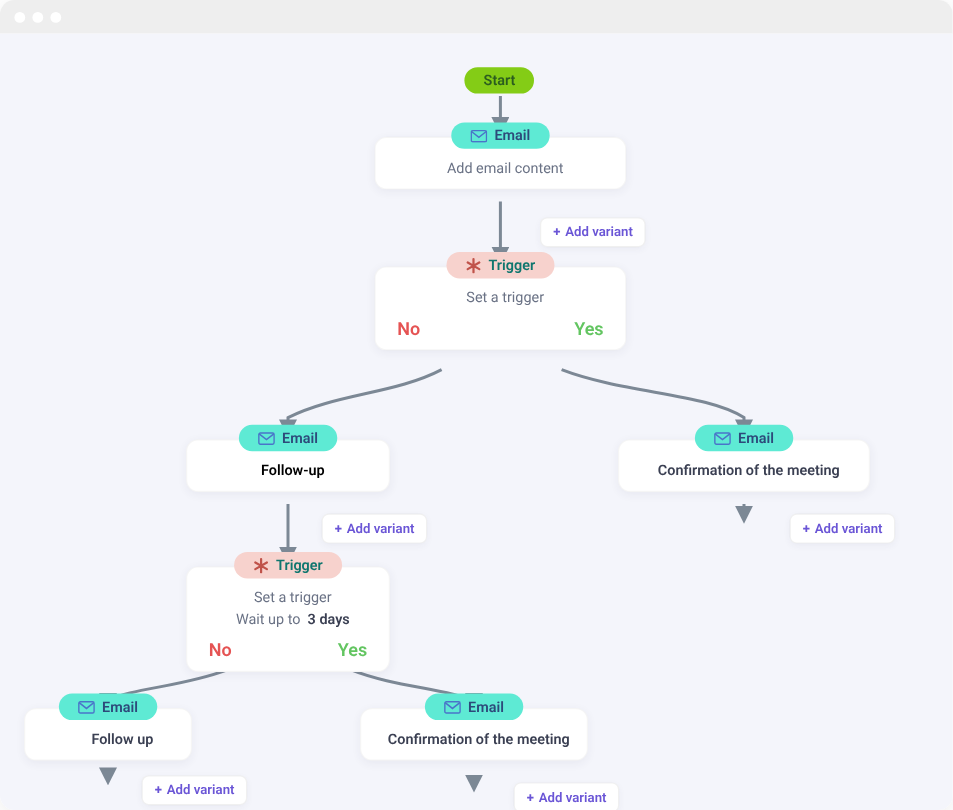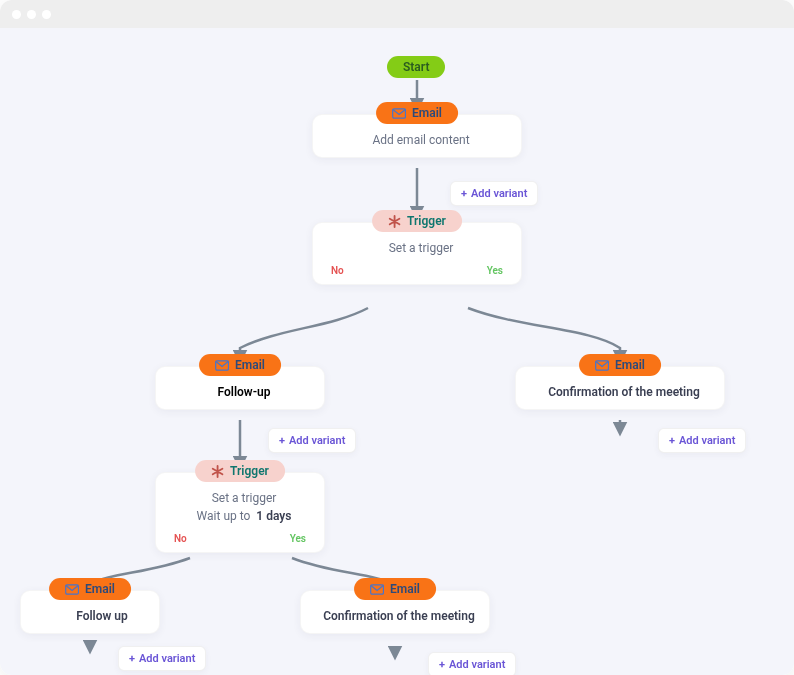--- a/index.html
+++ b/index.html
@@ -53,35 +53,35 @@
     display: inline-flex;
     align-items: center;
     justify-content: center;
     gap: 6px;
     border-radius: 14px;
     padding: 4px 16px;
     font-size: 12px;
     font-weight: 600;
   }
   .pill-green { background: #84cc16; color: #2b5d1f; }
-  .pill-blue  { background: #f97316; color: #2d4a7a; }
+  .pill-blue  { background: #5eead4; color: #2d4a7a; }
   .pill-red   { background: #f7d2cd; color: #0f766e; }
   .pill-wrap { display:flex; justify-content:center; }
   .pill-float { position:absolute; top:-13px; left:50%; transform:translateX(-50%); }
   .node-body {
     padding: 18px 6px 10px 14px;
     text-align: center;
     font-size: 12px;
     color: #6a7285;
   }
   .node-body b { color: #3a3f52; font-weight:600; }
   .trigger-branches {
     display:flex; justify-content:space-between;
     padding: 0 18px 8px 18px;
-    font-size: 10px; font-weight:600;
+    font-size: 15px; font-weight:600;
   }
   .no { color:#e55353; }
   .yes { color:#63c561; }
   .add-variant {
     position:absolute;
     background:#fff;
     border:1px solid rgba(0,0,0,0.06);
     border-radius:6px;
     padding:5px 10px;
     font-size:11px;
@@ -215,21 +215,21 @@
           <svg class="icon-star-svg" viewBox="0 0 14 14">
               <path d="M7 1 L7 13 M1.8 4 L12.2 10 M1.8 10 L12.2 4" stroke="#c0534a" stroke-width="2" stroke-linecap="round"></path>
             </svg>
           <span>Trigger</span>
         </span>
       </div>
       <div class="node-body">
         <div>Set a trigger</div>
         <div style="margin-top:4px;">
           <span>Wait up to</span>
-          &nbsp;<b>1 days</b>
+          &nbsp;<b>3 days</b>
         </div>
       </div>
       <div class="trigger-branches">
         <span class="no">No</span>
         <span class="yes">Yes</span>
       </div>
     </div>
 
     <div class="node" style="left:20px; top:562px; width:140px;">
       <div class="pill-wrap pill-float">

